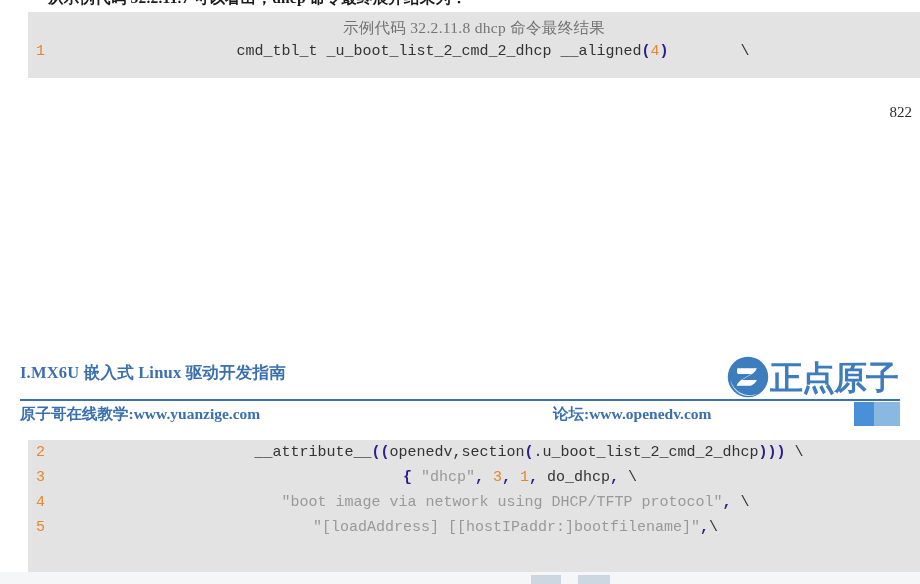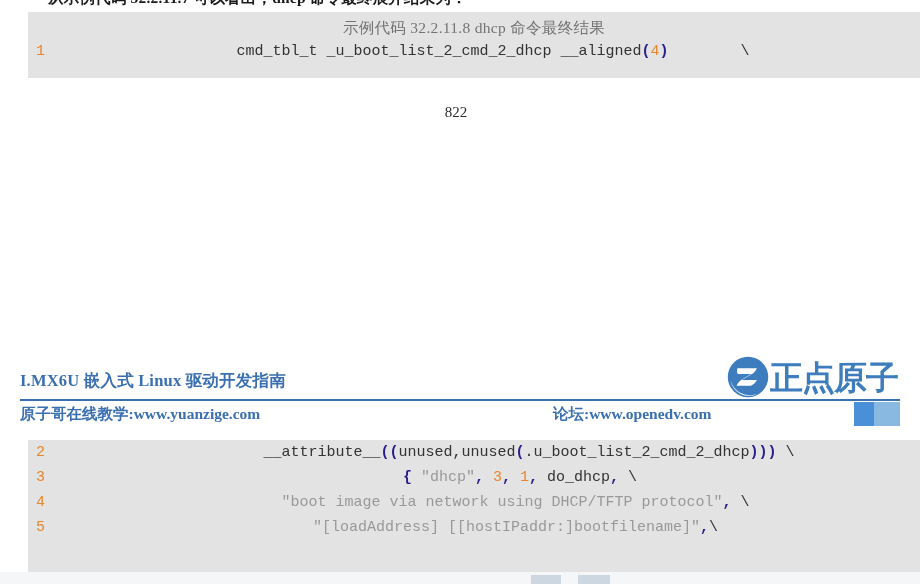--- a/index.html
+++ b/index.html
@@ -99,39 +99,39 @@
   .tok-num   { color: #e8862a; }
   .tok-str   { color: #999999; }
   .tok-plain { color: #333333; }
 
   
   .page-number {
     position: absolute;
     top: 104px;
     left: 0;
     width: 912px;
-    text-align: center;
+    text-align: right;
     font-family: "Liberation Serif", serif;
     font-size: 15px;
     color: #2b2b2b;
   }
 
   
   .pg-header {
     position: absolute;
     left: 0;
     top: 352px;
     width: 920px;
     height: 88px;
     background: #ffffff;
   }
   .hdr-title {
     position: absolute;
     left: 20px;
-    top: 18px;
+    top: 10px;
     font-family: "Liberation Serif", serif;
     font-size: 16.5px;
     font-weight: bold;
     color: #3a6fb0;
     white-space: nowrap;
     letter-spacing: 0.2px;
   }
   .hdr-rule {
     position: absolute;
     left: 20px;
@@ -265,21 +265,21 @@
     <div class="hdr-swatch">
       <i class="sw-a"></i>
       <i class="sw-b"></i>
     </div>
   </div>
 
   <div class="left-margin-white"></div>
   <div class="codeblock lower">
     <div class="code-line">
       <span class="ln">2</span>
-      <span class="code-txt"><span class="tok-plain">        __attribute__</span><span class="tok-punct">((</span><span class="tok-plain">unused,unused</span><span class="tok-punct">(</span><span class="tok-plain">.u_boot_list_2_cmd_2_dhcp</span><span class="tok-punct">)))</span><span class="tok-plain"> \</span></span>
+      <span class="code-txt"><span class="tok-plain">        __attribute__</span><span class="tok-punct">((</span><span class="tok-plain">openedv,section</span><span class="tok-punct">(</span><span class="tok-plain">.u_boot_list_2_cmd_2_dhcp</span><span class="tok-punct">)))</span><span class="tok-plain"> \</span></span>
     </div>
     <div class="code-line">
       <span class="ln">3</span>
       <span class="code-txt"><span class="tok-plain">      </span><span class="tok-punct">{</span><span class="tok-plain"> </span><span class="tok-str">"dhcp"</span><span class="tok-punct">,</span><span class="tok-plain"> </span><span class="tok-num">3</span><span class="tok-punct">,</span><span class="tok-plain"> </span><span class="tok-num">1</span><span class="tok-punct">,</span><span class="tok-plain"> do_dhcp</span><span class="tok-punct">,</span><span class="tok-plain"> \</span></span>
     </div>
     <div class="code-line">
       <span class="ln">4</span>
       <span class="code-txt"><span class="tok-plain">     </span><span class="tok-str">"boot image via network using DHCP/TFTP protocol"</span><span class="tok-punct">,</span><span class="tok-plain"> \</span></span>
     </div>
     <div class="code-line">

